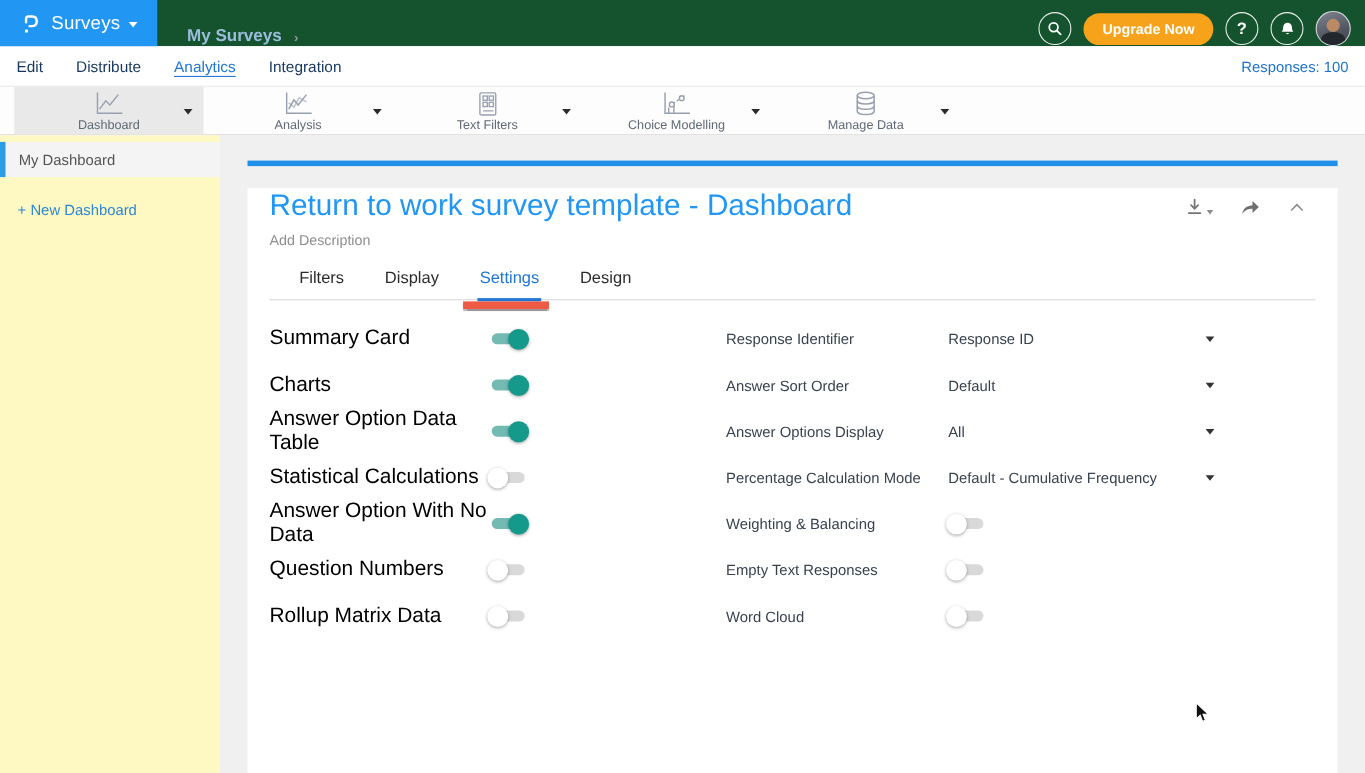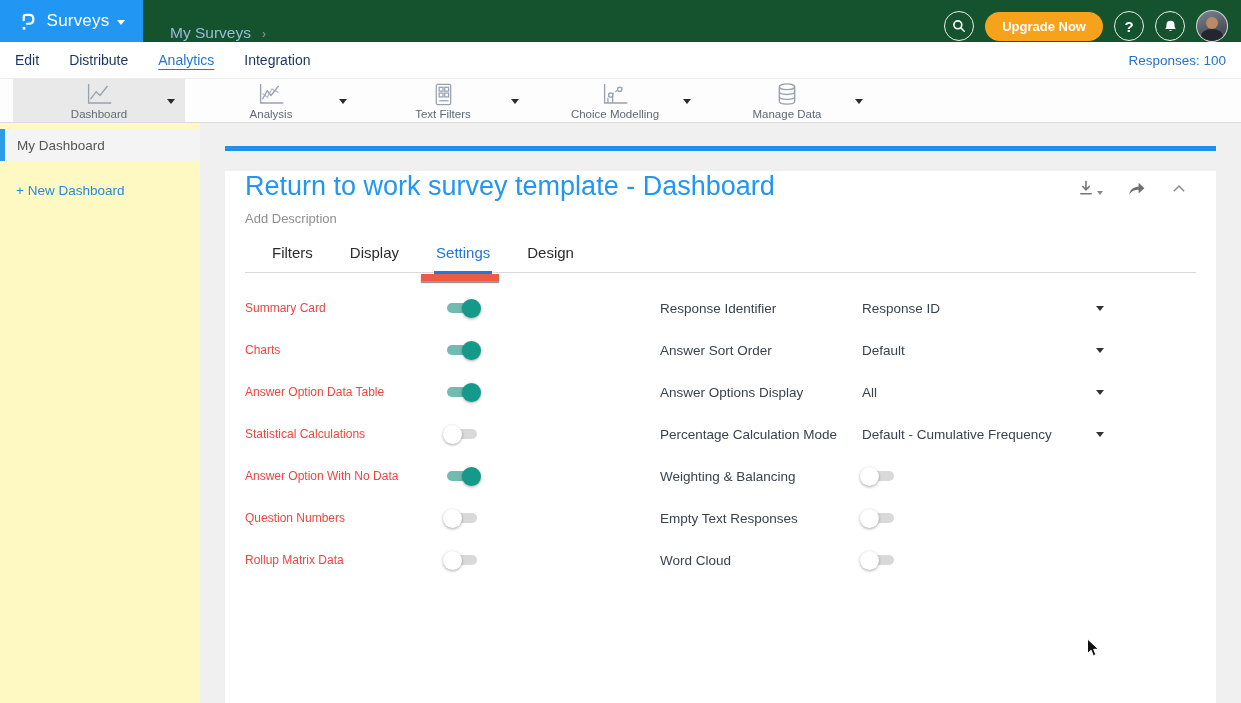--- a/index.html
+++ b/index.html
@@ -4,21 +4,21 @@
 <style>
   * { margin:0; padding:0; box-sizing:border-box; }
   html,body { width:1241px; height:703px; overflow:hidden; }
   body { font-family:"Liberation Sans", sans-serif; background:#f0f0f0; position:relative; }
 
   
   .topbar { height:42px; background:#14532d; display:flex; align-items:flex-end; }
   .brand { width:143px; height:42px; background:#2196f3; display:flex; align-items:center; justify-content:center; gap:8px; cursor:pointer; flex:0 0 auto; }
   .brand-label { color:#fff; font-size:17px; letter-spacing:.2px; }
   .caret-white { width:0; height:0; border-left:4.5px solid transparent; border-right:4.5px solid transparent; border-top:5px solid #fff; margin-top:2px; }
-  .breadcrumb { margin-left:27px; display:flex; align-items:center; gap:11px; font-size:15.5px; }
+  .breadcrumb { margin-left:27px; display:flex; align-items:center; gap:11px; font-size:15.5px;font-weight:bold; }
   .crumb-parent { color:#9bbcdb; cursor:pointer; }
   .crumb-sep { color:#9a9a9a; font-size:12px; margin-top:1px; }
   .crumb-current { color:#ffffff; }
   .topbar-right { margin-left:auto; display:flex; align-items:center; gap:11px; padding-right:13px; }
   .circle-btn { width:30px; height:30px; border:1.5px solid rgba(255,255,255,.9); border-radius:50%; display:flex; align-items:center; justify-content:center; color:#fff; cursor:pointer; flex:0 0 auto; }
   .help-glyph { font-size:15px; font-weight:700; color:#fff; }
   .upgrade-btn { height:29px; padding:0 17px; border-radius:15px; background:#f7a21b; color:#fff; font-weight:700; font-size:13px; display:flex; align-items:center; cursor:pointer; }
   .avatar { width:32px; height:32px; border-radius:50%; border:1.5px solid rgba(255,255,255,.75); overflow:hidden; background:linear-gradient(160deg,#7d8490 0%, #4a4f59 70%); position:relative; cursor:pointer; }
   .avatar .head { position:absolute; left:9px; top:6px; width:12px; height:12px; border-radius:50%; background:#b98a63; }
   .avatar .shoulders { position:absolute; left:4px; top:18px; width:22px; height:14px; border-radius:50% 50% 0 0; background:#23262d; }
@@ -62,21 +62,21 @@
   .tab { font-size:15px; font-weight:500; color:#2c2c2c; padding-bottom:11px; cursor:pointer; position:relative; }
   .tab.active { color:#2277d4; }
   .tab.active::after { content:""; position:absolute; left:-2px; right:-2px; bottom:-1.5px; height:2.5px; background:#2277d4; }
   .red-marker { position:absolute; left:176px; bottom:-9px; width:78px; height:7px; background:#ee5a44; box-shadow:0 2px 1px rgba(70,70,70,.55); z-index:2; }
 
   
   .form { display:flex; padding-top:14px; }
   .col-left { width:415px; }
   .col-right { flex:1; padding-right:92px; }
   .row { height:42px; display:flex; align-items:center; }
-  .row-label { width:200px; font-size:12px; color:#ef4444; }
+  .row-label { width:200px; font-size:19px; color:#000000; }
   .row-label-r { width:202px; font-size:13.5px; color:#39434e; }
   .row-value { flex:1; font-size:13.5px; color:#39434e; }
   .dd-caret { width:0; height:0; border-left:4.5px solid transparent; border-right:4.5px solid transparent; border-top:5.5px solid #333; cursor:pointer; }
 
   .toggle { width:34px; height:15px; position:relative; cursor:pointer; flex:0 0 auto; }
   .toggle .track { position:absolute; left:2px; right:2px; top:2.5px; height:10px; border-radius:6px; background:#d9d9d9; transition:background .15s; }
   .toggle .knob { position:absolute; top:-2px; left:-2px; width:19px; height:19px; border-radius:50%; background:#fff; box-shadow:0 1px 3px rgba(0,0,0,.35); }
   .toggle[data-state="on"] .track { background:#72bab2; }
   .toggle[data-state="on"] .knob { left:17px; background:#14998a; }
 

